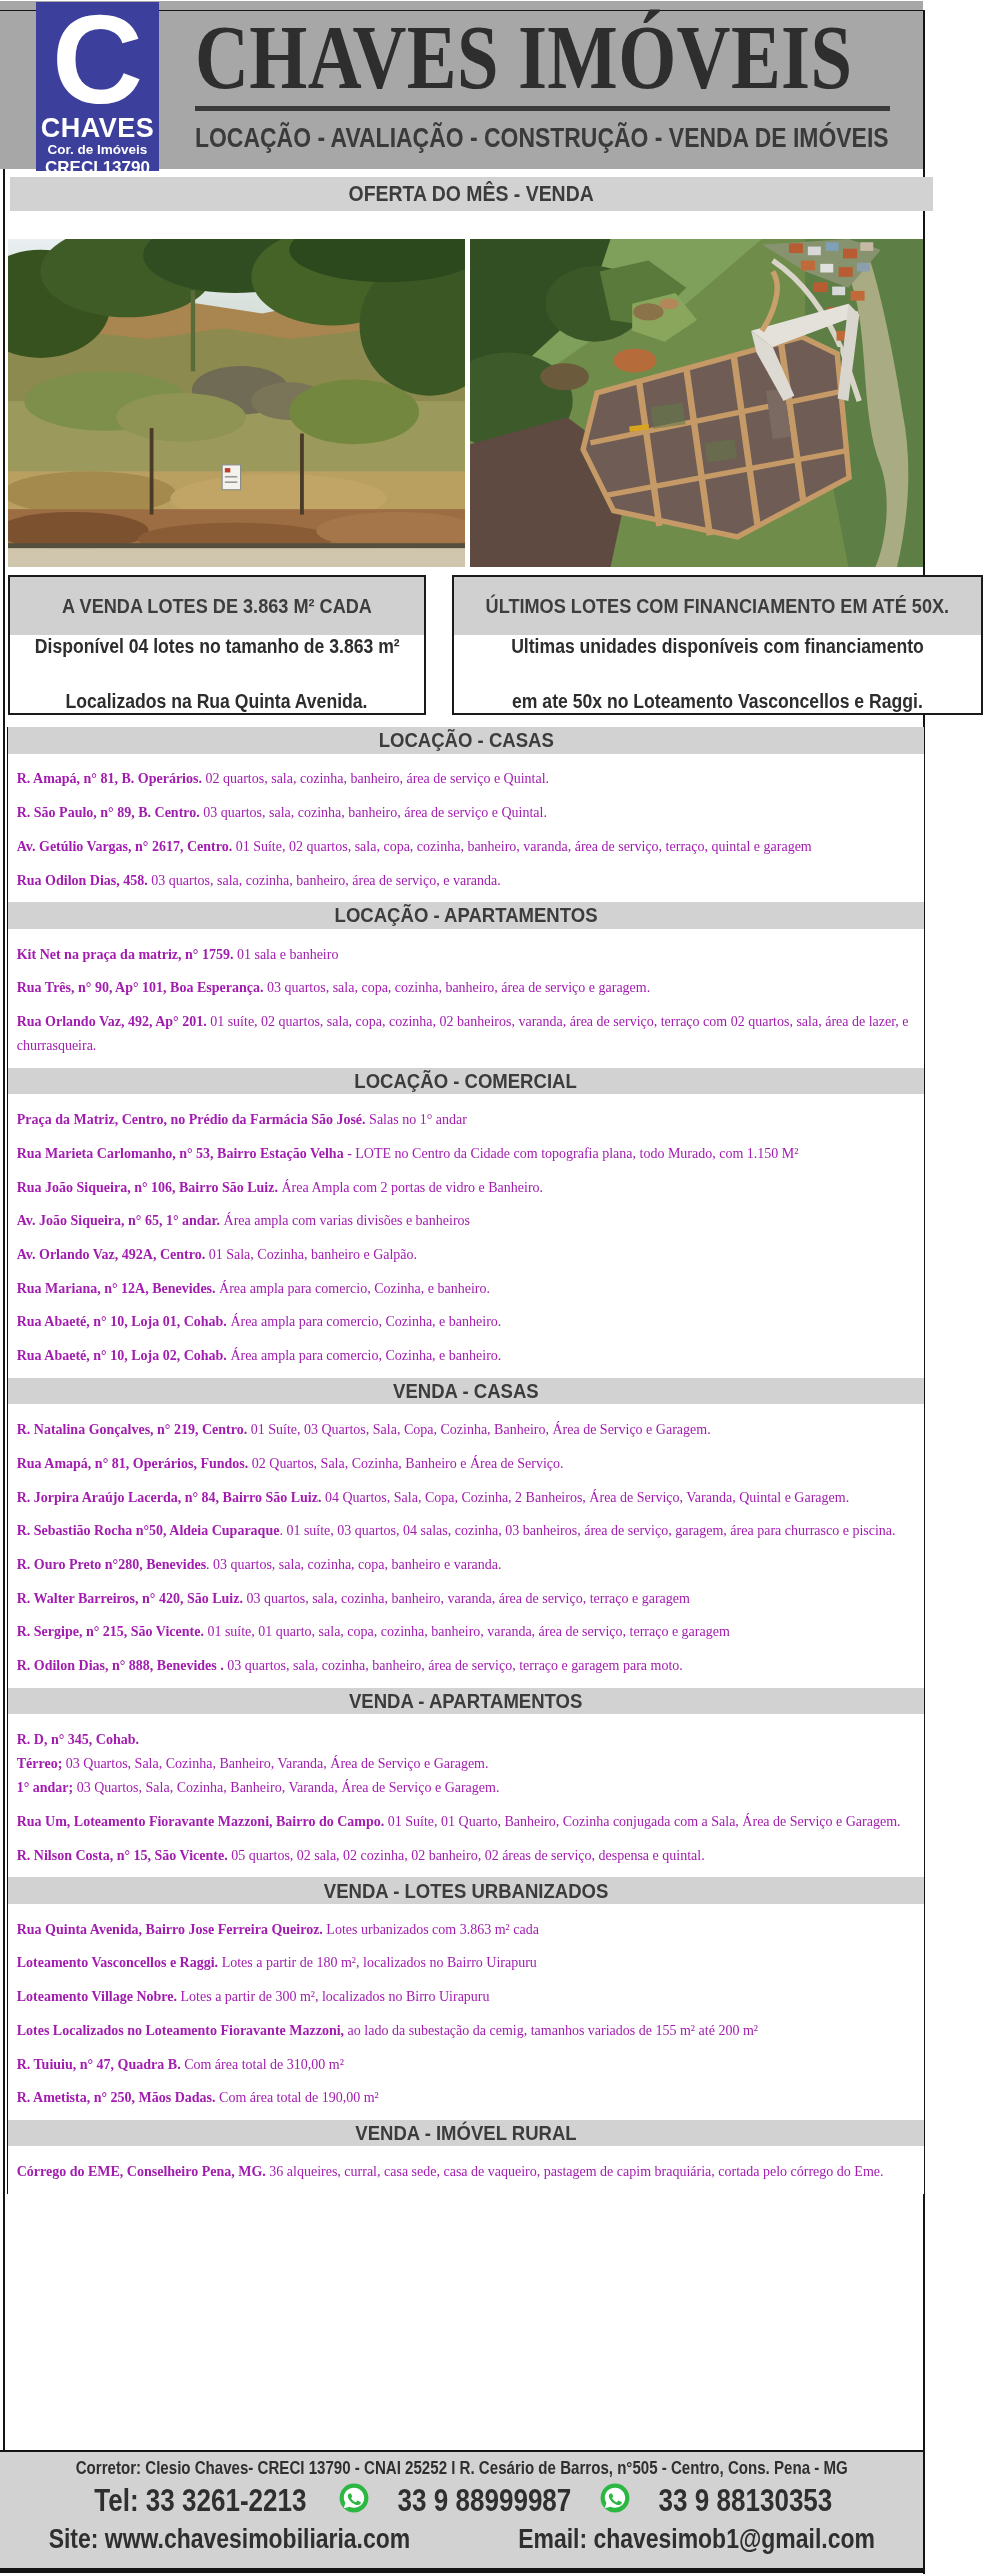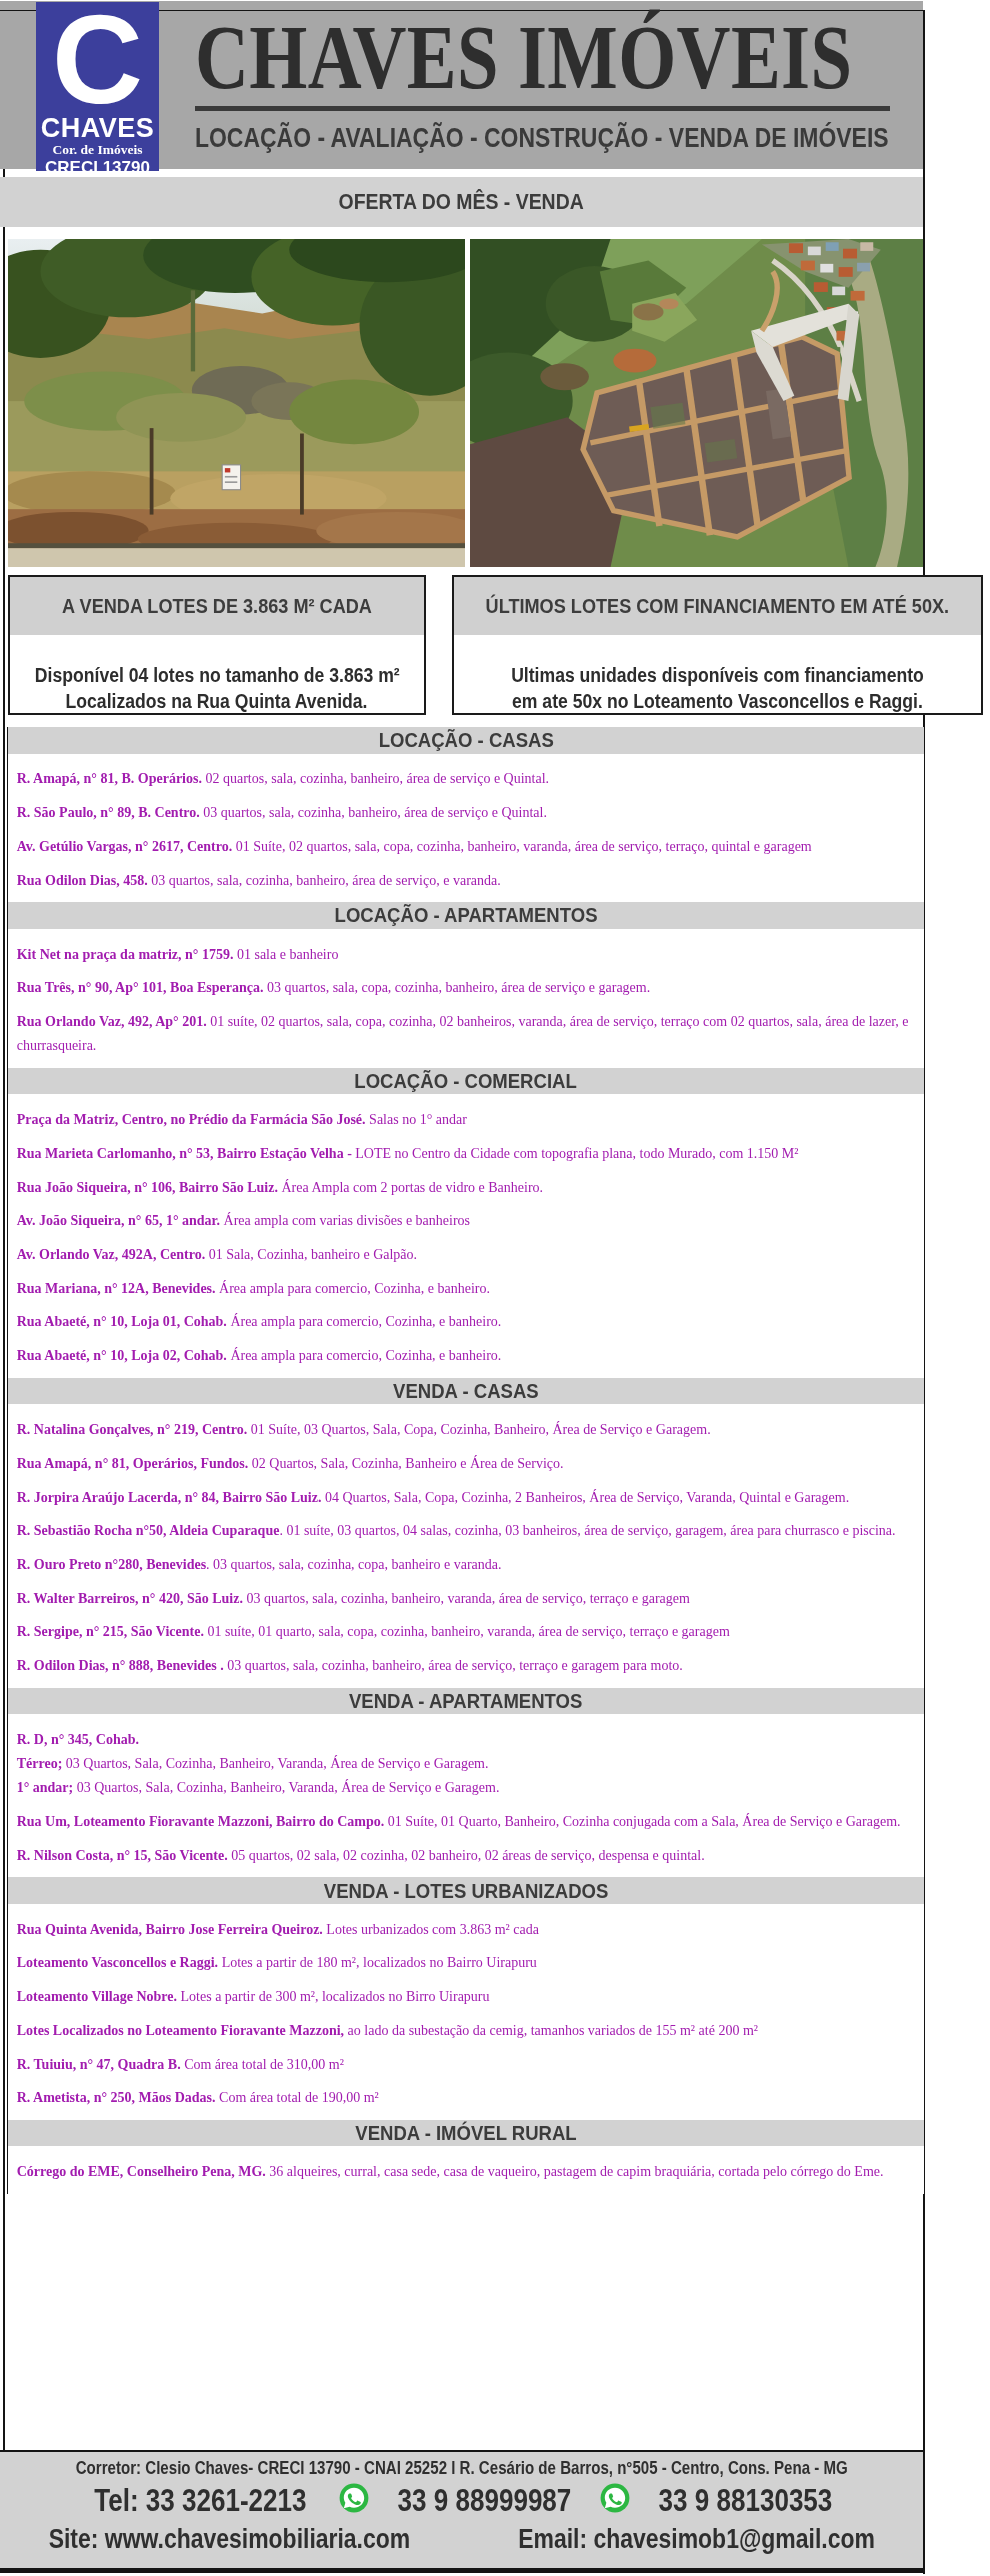--- a/index.html
+++ b/index.html
@@ -10,42 +10,42 @@
   .frame-top{position:absolute;left:0;top:9.7px;width:925px;height:1.6px;background:#141414;}
   .frame-right{position:absolute;left:923px;top:9.7px;width:2.2px;height:2564px;background:#141414;}
   .frame-left-outer{position:absolute;left:3.2px;top:169px;width:1.6px;height:2281px;background:#141414;}
   .frame-bottom{position:absolute;left:0;top:2568px;width:925px;height:5.4px;background:#141414;}
   
   .header-band{position:absolute;left:0;top:1.1px;width:923px;height:168px;background:#a7a7a7;}
   .logo{position:absolute;left:36px;top:2.2px;width:123px;height:169px;background:#3c3f9c;
         display:flex;flex-direction:column;align-items:center;color:#fff;z-index:3;}
   .logo-c{font-family:"Liberation Sans", sans-serif;font-weight:bold;font-size:126px;line-height:103px;margin-top:5.4px;}
   .logo-name{font-family:"Liberation Sans", sans-serif;font-weight:bold;font-size:27px;line-height:28px;margin-top:3.2px;letter-spacing:0.5px;}
-  .logo-sub1{font-family:Liberation Serif, serif;font-weight:bold;font-size:13.5px;line-height:16px;}
+  .logo-sub1{font-family:Liberation Sans, sans-serif;font-weight:bold;font-size:13.5px;line-height:16px;}
   .logo-sub2{font-family:"Liberation Sans", sans-serif;font-weight:bold;font-size:17px;line-height:19.5px;}
   .title-block{position:absolute;left:195px;top:14px;width:698px;z-index:2;}
   .main-title{font-family:"Liberation Serif", serif;font-weight:bold;font-size:91px;line-height:87px;
               color:#2e2e2e;white-space:nowrap;transform:scaleX(.82);transform-origin:left center;letter-spacing:0.5px;}
   .title-rule{width:695px;height:4.3px;background:#3a3a3a;margin-top:5.4px;}
   .subtitle{font-size:27px;color:#3a3a3a;margin-top:12px;transform:scaleX(.85);transform-origin:left center;}
   
-  .oferta-bar{position:absolute;left:0;top:177px;width:923px;height:50px;background:#d2d2d2;
+  .oferta-bar{position:absolute;left:10px;top:177px;width:923px;height:34px;background:#d2d2d2;
               display:flex;align-items:center;justify-content:center;}
   .oferta-bar .cond{font-size:21.6px;color:#3c3c3c;transform:scaleX(.9);}
   
   .photo{position:absolute;top:239px;height:328px;overflow:hidden;}
   .photo svg{display:block;width:100%;height:100%;}
   #photo-left{left:7.6px;width:457px;}
   #photo-right{left:470px;width:453px;}
   
   .boxes{position:absolute;left:7.6px;top:575px;width:915px;height:140px;display:flex;gap:26px;}
   .obox{flex:1;border:2.2px solid #1a1a1a;background:#fff;display:flex;flex-direction:column;}
   .obox-head{height:58px;background:#d0d0d0;display:flex;align-items:center;justify-content:center;}
   .obox-head .cond{font-size:20.6px;color:#3d3d3d;transform:scaleX(.88);}
-  .obox-body{flex:1;display:flex;flex-direction:column;align-items:center;justify-content:flex-end;gap:3.2px;}
+  .obox-body{flex:1;display:flex;flex-direction:column;align-items:center;justify-content:space-between;gap:3.2px;}
   .obox-body .cond{font-size:20px;color:#2d2d2d;transform:scaleX(.88);}
   
   #listings{position:absolute;left:0;top:727px;width:925px;}
   .inner{margin-left:7px;width:916px;border-left:1.1px solid #141414;background:#fff;}
   .bar{height:26.5px;background:#d2d2d2;display:flex;align-items:center;justify-content:center;}
   .bar .cond{font-size:20.6px;color:#3c3c3c;transform:scaleX(.9);}
   .sec{padding:4.3px 0 9.7px 0;}
   .item{font-size:14px;line-height:24px;margin:9.7px 0 0 0;padding:0 14px 0 8.7px;color:#a21caf;}
   .item.cont{margin-top:0;}
   .item.justify{text-align:justify;}

